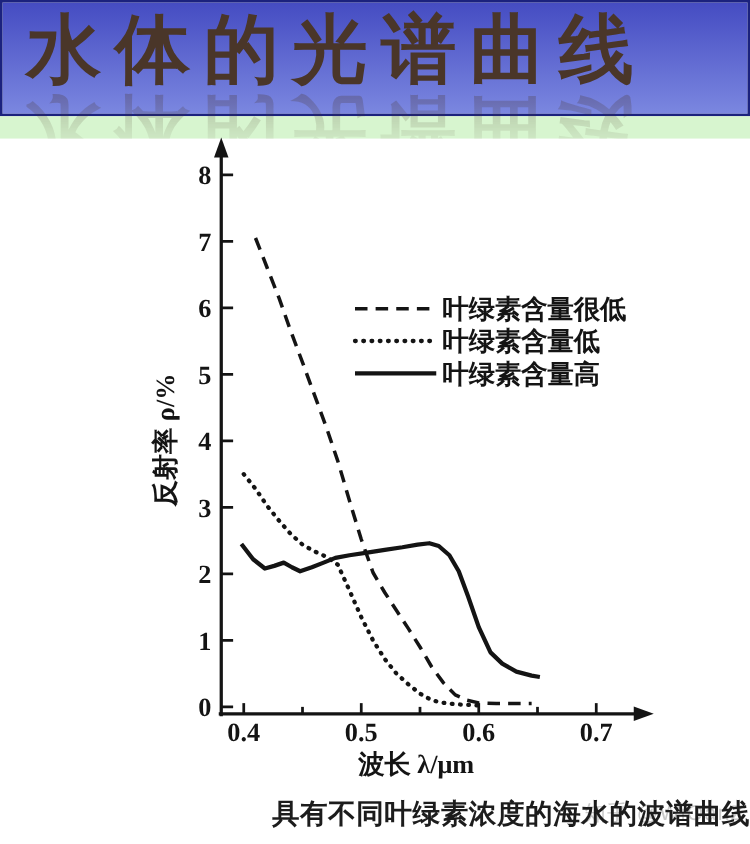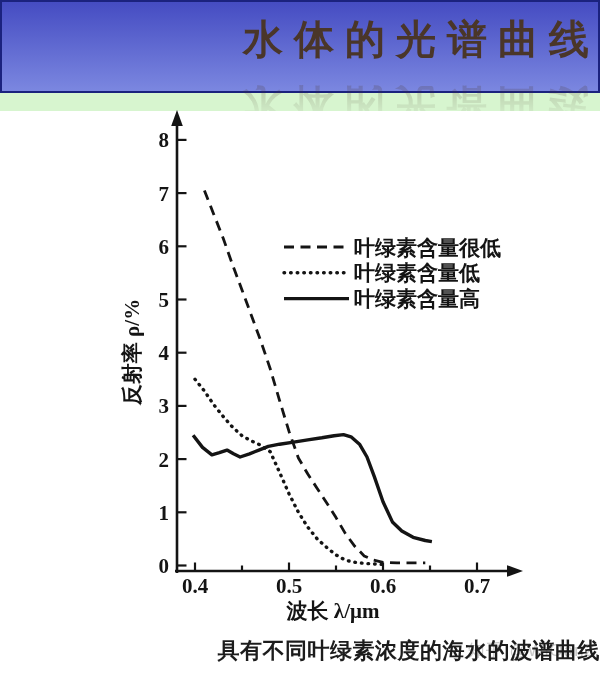--- a/index.html
+++ b/index.html
@@ -15,21 +15,21 @@
   
   .header{position:absolute;left:0;top:0;width:600px;height:111px;overflow:hidden;}
   .banner-bg{
     position:absolute;left:0;top:0;width:596px;height:89px;
     background:linear-gradient(to bottom,var(--banner_top),var(--banner_bottom));
     border:2px solid var(--banner_border);
   }
   .strip{position:absolute;left:0;top:93px;width:600px;height:18px;background:var(--strip);}
   .banner-title,.banner-reflection{
     position:absolute;left:0;right:0;top:2px;height:72px;line-height:76px;
-    text-align:right;font-size:40px;font-weight:700;color:var(--title_text);
+    text-align:left;font-size:60px;font-weight:700;color:var(--title_text);
     letter-spacing:11px;white-space:nowrap;margin-left:21px;
   }
   .banner-reflection{
     top:70px;transform:scaleY(-1);opacity:.32;
     -webkit-mask-image:linear-gradient(to top,rgba(0,0,0,.95),transparent 72%);
     mask-image:linear-gradient(to top,rgba(0,0,0,.95),transparent 72%);
   }
   
   #chart-svg{position:absolute;left:0;top:0;width:600px;height:675px;}
   #chart-svg text{fill:var(--ink);font-family:"Liberation Serif","DejaVu Serif",serif;font-weight:700;}

